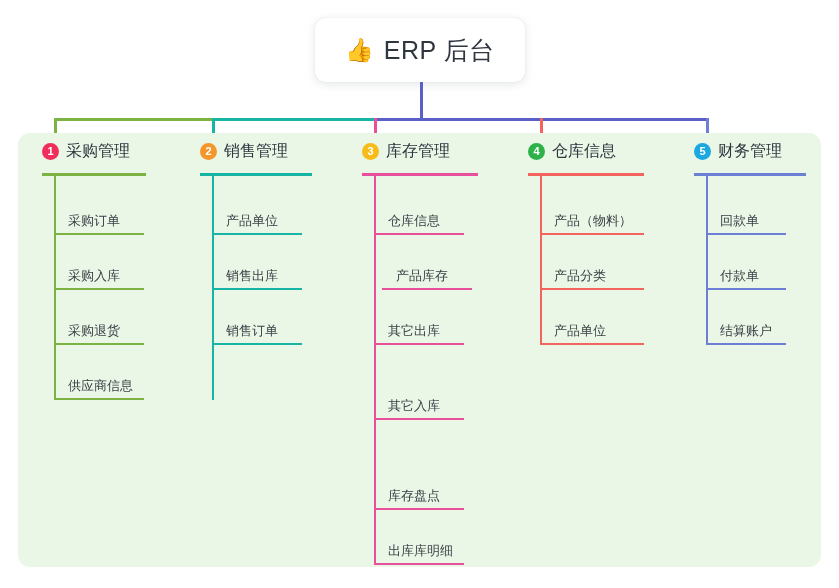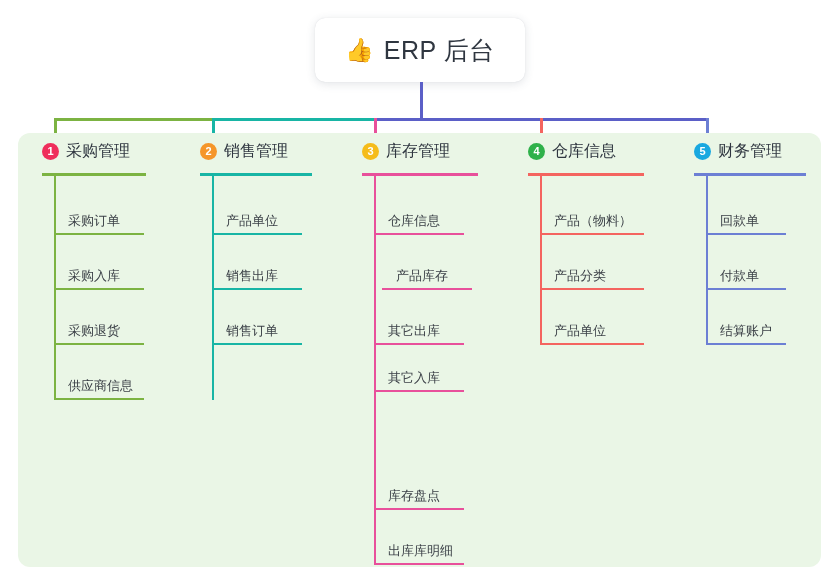--- a/index.html
+++ b/index.html
@@ -150,21 +150,21 @@
           <div class="leaf-rule" style="width: 90px; background: rgb(232, 80, 155);"></div>
         </div>
         <div class="leaf" style="left: 12px; top: 262px; width: 90px; height: 28px; margin-left: 8px;">
           <span class="leaf-label">产品库存</span>
           <div class="leaf-rule" style="width: 90px; background: rgb(232, 80, 155);"></div>
         </div>
         <div class="leaf" style="left: 12px; top: 317px; width: 90px; height: 28px;">
           <span class="leaf-label">其它出库</span>
           <div class="leaf-rule" style="width: 90px; background: rgb(232, 80, 155);"></div>
         </div>
-        <div class="leaf" style="left: 12px; top: 364px; width: 90px; height: 28px;">
+        <div class="leaf" style="left: 12px; top: 392px; width: 90px; height: 28px;">
           <span class="leaf-label">其它入库</span>
           <div class="leaf-rule" style="width: 90px; background: rgb(232, 80, 155);"></div>
         </div>
         <div class="leaf" style="left: 12px; top: 482px; width: 90px; height: 28px;">
           <span class="leaf-label">库存盘点</span>
           <div class="leaf-rule" style="width: 90px; background: rgb(232, 80, 155);"></div>
         </div>
         <div class="leaf" style="left: 12px; top: 537px; width: 90px; height: 28px;">
           <span class="leaf-label">出库库明细</span>
           <div class="leaf-rule" style="width: 90px; background: rgb(232, 80, 155);"></div>

